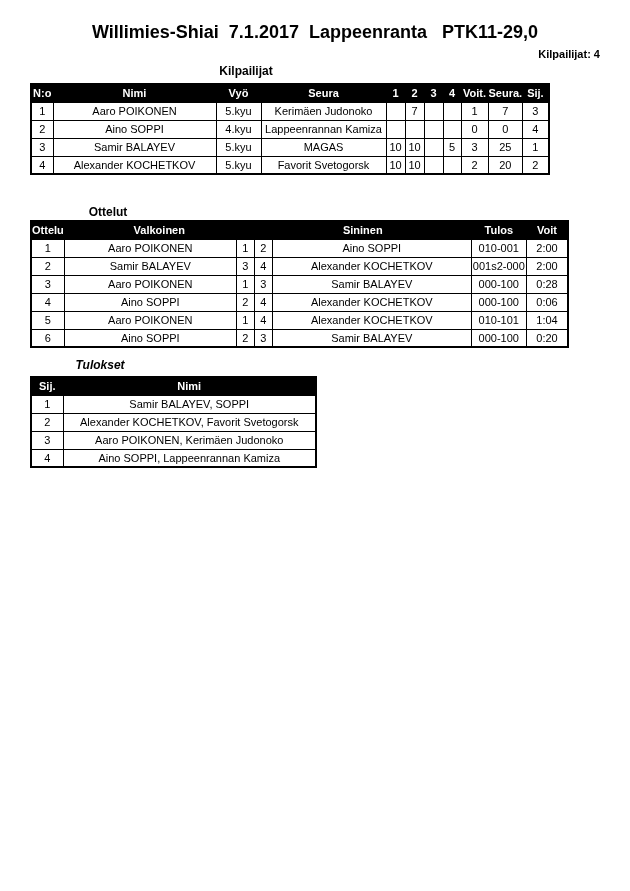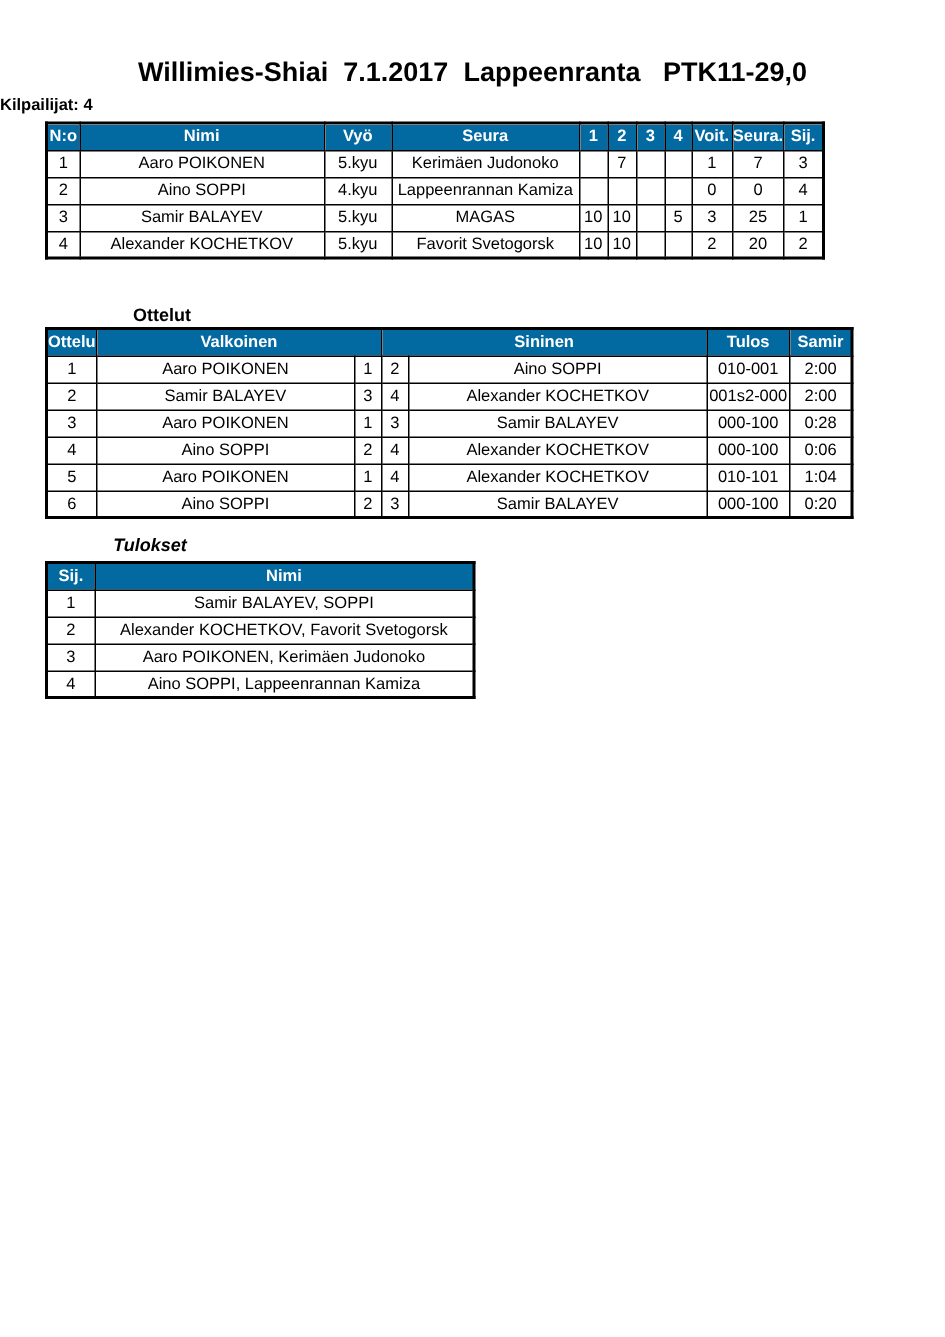--- a/index.html
+++ b/index.html
@@ -1,21 +1,21 @@
 <!DOCTYPE html>
 <html><head>
 <meta charset="utf-8">
 <style>
   * { margin:0; padding:0; box-sizing:border-box; }
   html, body { background:#ffffff; }
   body { font-family:"Liberation Sans", sans-serif; color:#000; }
   .page { width:630px; height:891px; background:#fff; overflow:hidden; position:relative; }
 
-  .title { padding-top:38px; text-align:center; font-size:18px; font-weight:700; white-space:pre; }
-  .competitor-count { margin-top:5px; margin-right:30px; text-align:left; font-size:11px; font-weight:700; }
+  .title { padding-top:22px; text-align:center; font-size:18px; font-weight:700; white-space:pre; }
+  .competitor-count { margin-top:5px; margin-right:30px; text-align:right; font-size:11px; font-weight:700; }
 
   .section-heading { font-weight:700; font-size:12px; text-align:center; }
   .h-kilpailijat { margin-top:4px; width:432px; margin-left:30px; }
   .h-ottelut { margin-top:30px; width:156px; margin-left:30px; }
   .h-tulokset { margin-top:10px; width:140px; margin-left:30px;font-style:italic; }
 
   table.tbl { border-collapse:collapse; table-layout:fixed; margin-left:30px; border:2px solid #000; }
   .t-kilpailijat { margin-top:5px; }
   .t-ottelut { margin-top:1px; }
   .t-tulokset { margin-top:4px; }
@@ -23,33 +23,34 @@
   .tbl th, .tbl td {
     border:1px solid #000;
     font-size:11px;
     height:18px;
     padding:0;
     vertical-align:middle;
     white-space:nowrap;
     overflow:hidden;
     text-align:center;
   }
-  .tbl th { background:#0369a1; color:#fff; font-weight:700; border-color:#000; }
+  .tbl th { background:#000000; color:#fff; font-weight:700; border-color:#000; }
   .left { text-align:left; padding-left:4px; }
   .left-sm { text-align:left; padding-left:2px; }
   .th-match { overflow:visible; text-align:left; padding-left:2px; }
 </style>
 </head>
 <body>
 
 <div class="page">
 
   <div class="title">Willimies-Shiai  7.1.2017  Lappeenranta   PTK11-29,0</div>
   <div class="competitor-count">Kilpailijat: 4</div>
 
+  <div class="section-heading h-kilpailijat">Kilpailijat</div>
 
   <table class="tbl t-kilpailijat">
     <colgroup>
       <col style="width:22px">
         <col style="width:163px">
         <col style="width:45px">
         <col style="width:125px">
       <col style="width:19px">
         <col style="width:19px">
         <col style="width:19px">
@@ -140,21 +141,21 @@
       <col style="width:199px">
         <col style="width:55px">
         <col style="width:42px">
     </colgroup>
     <thead>
       <tr>
         <th class="th-match">Ottelu</th>
         <th colspan="2">Valkoinen</th>
         <th colspan="2">Sininen</th>
         <th>Tulos</th>
-        <th>Samir</th>
+        <th>Voit</th>
       </tr>
     </thead>
     <tbody>
       <tr>
         <td>1</td>
         <td class="left">Aaro POIKONEN</td>
         <td>1</td>
         <td>2</td>
         <td class="left">Aino SOPPI</td>
         <td>010-001</td>

